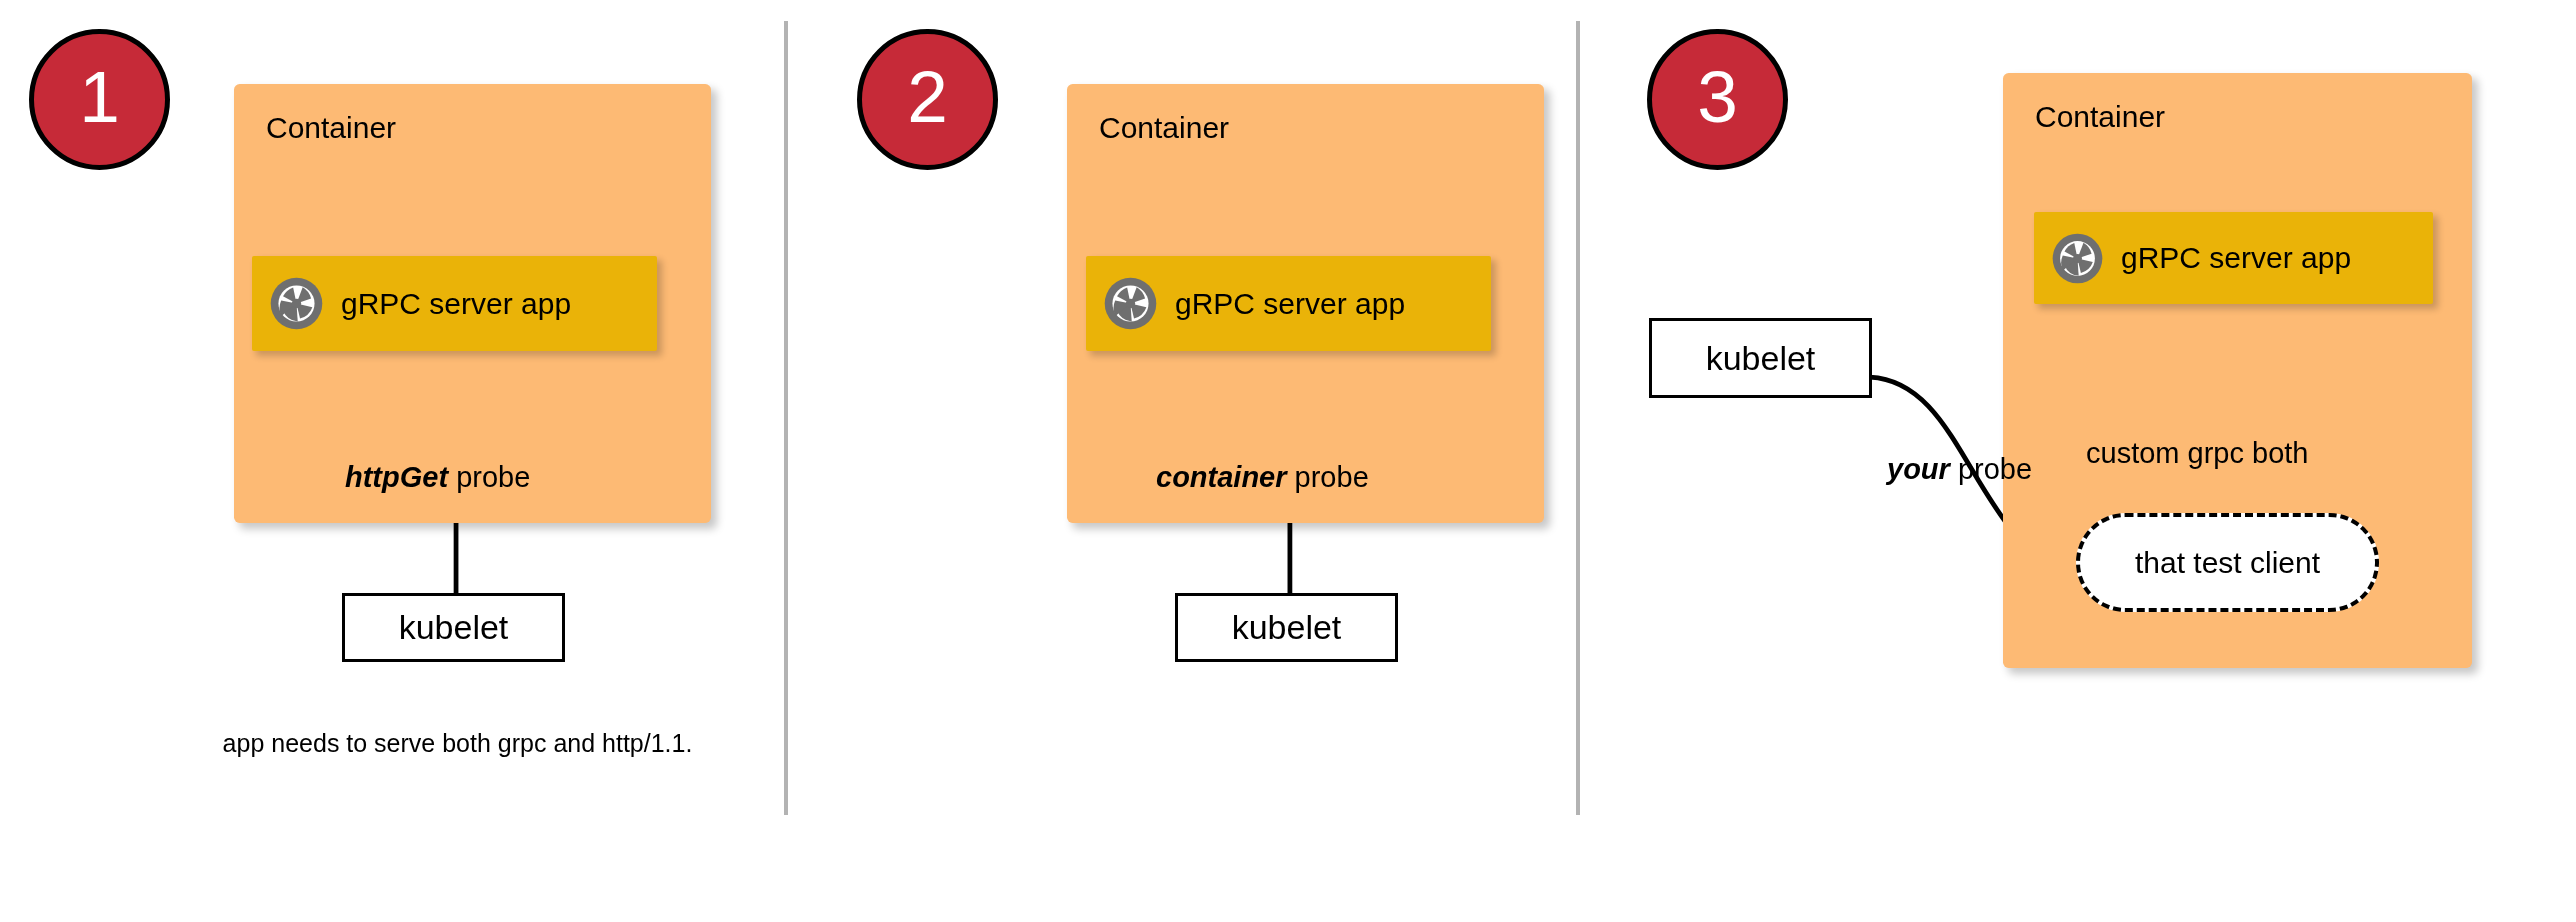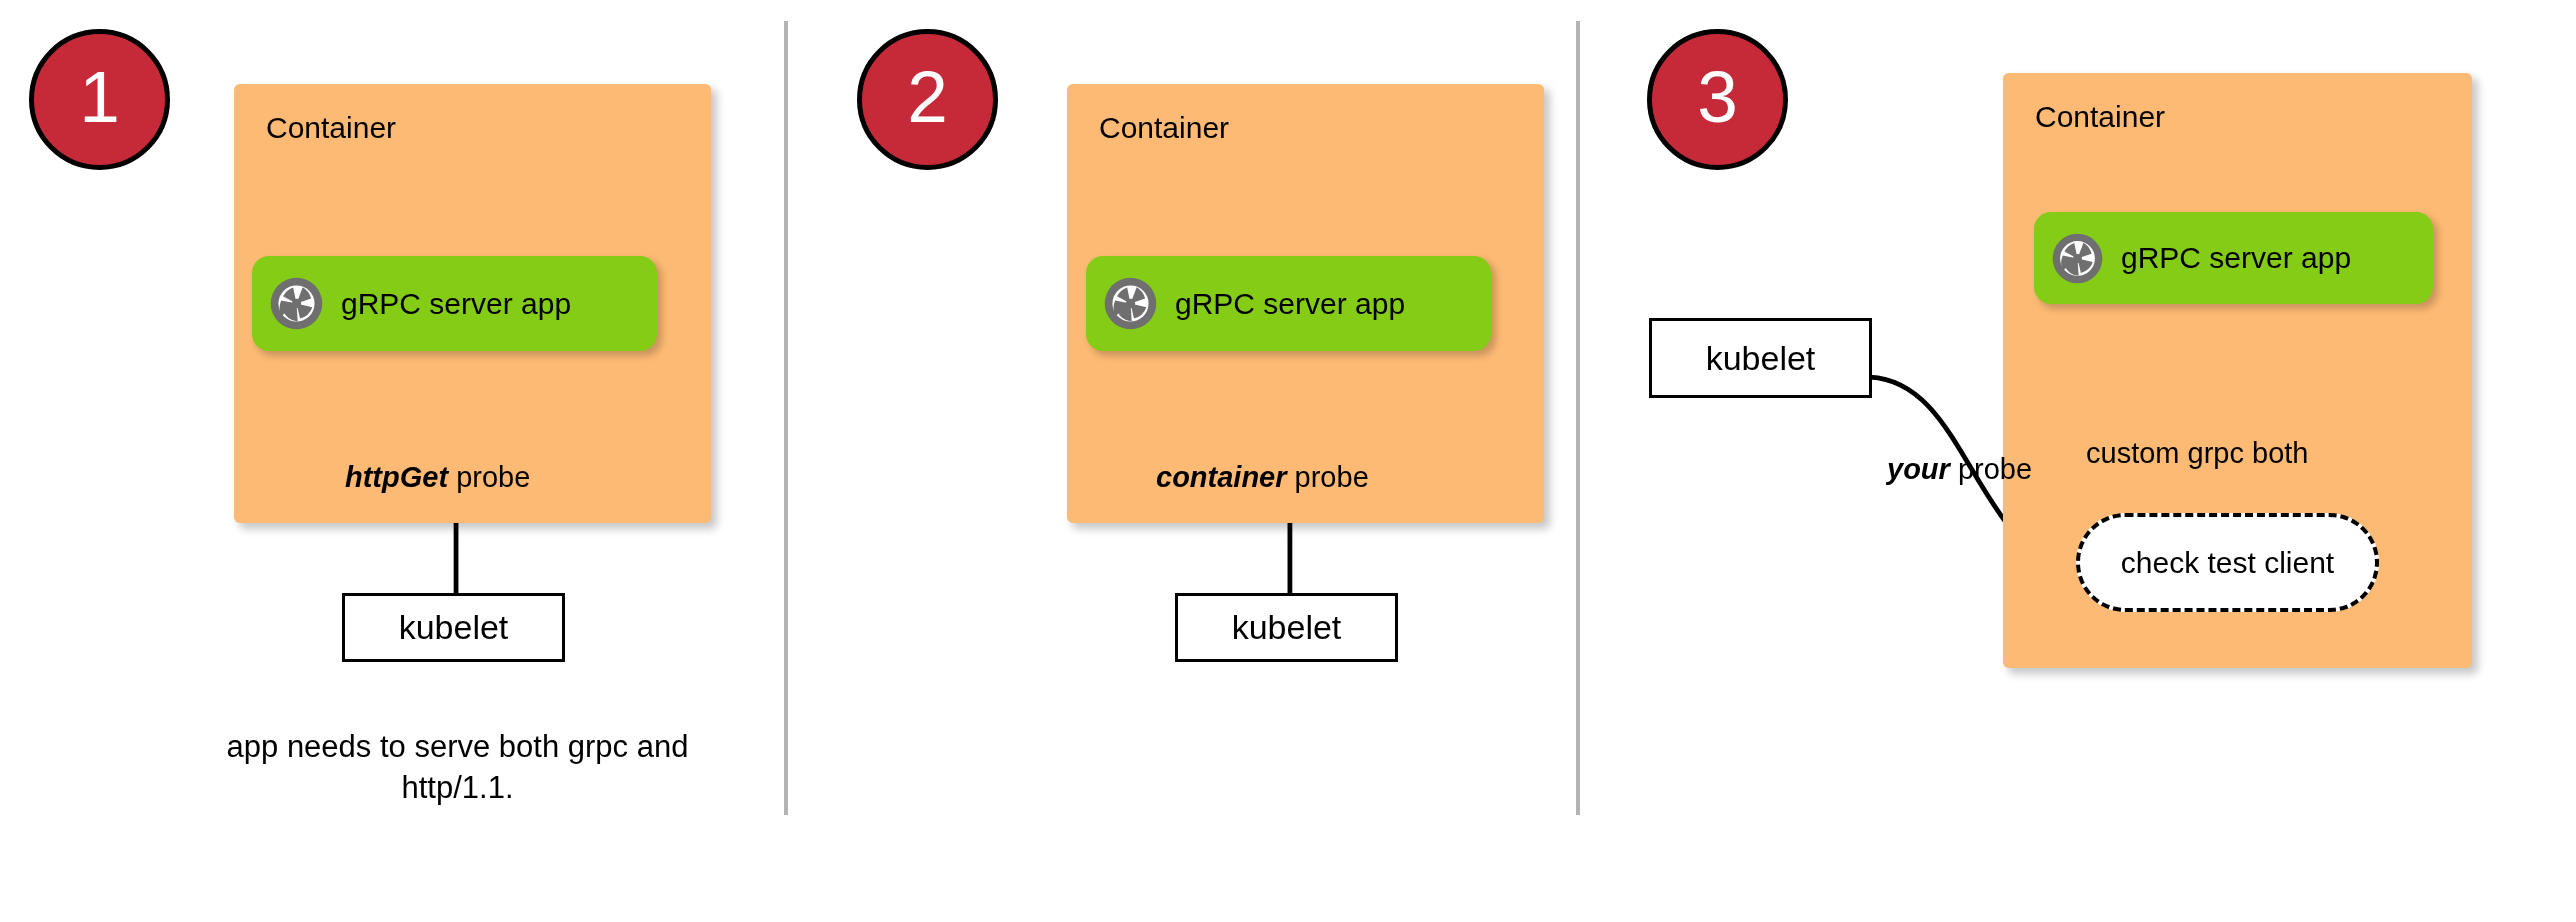--- a/index.html
+++ b/index.html
@@ -68,22 +68,22 @@
     left: 32px;
     top: 27px;
     font-size: 30px;
     color: #000000;
     white-space: nowrap;
   }
 
   
   .app-card {
     position: absolute;
-    background: #84cc16;
-    border-radius: 17px;
+    background: #eab308;
+    border-radius: 2px;
     box-shadow: 4.8px 4.8px 7.6px rgba(0,0,0,0.20);
     display: flex;
     align-items: center;
     box-sizing: border-box;
   }
   .app-card .app-label {
     font-size: 30px;
     white-space: nowrap;
     color: #000000;
   }
@@ -144,21 +144,21 @@
     top: 0;
     width: 2576px;
     height: 923px;
     pointer-events: none;
     overflow: visible;
   }
 
   
   .caption {
     position: absolute;
-    font-size: 31px;
+    font-size: 25px;
     line-height: 1.32;
     text-align: center;
     color: #000000;
   }
 </style>
 </head>
 <body>
 
 <div id="stage">
 
@@ -276,18 +276,18 @@
     <span>kubelet</span>
   </div>
 
   <div class="edge-label" style="left:1887px; top:455px;">
     <b>your</b><span> probe</span>
   </div>
 
   <div class="edge-label" style="left:2086px; top:439px;">custom grpc both</div>
 
   <div class="dashed-pill" style="left:2076px; top:513px; width:303px; height:99px;">
-    <span>check test client</span>
+    <span>that test client</span>
   </div>
 
 
 </div>
 
 
 </body></html>

